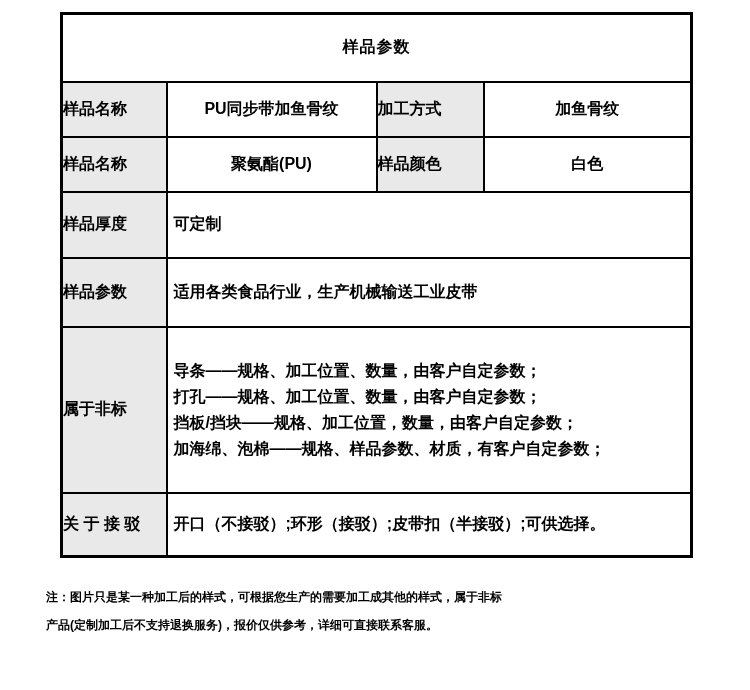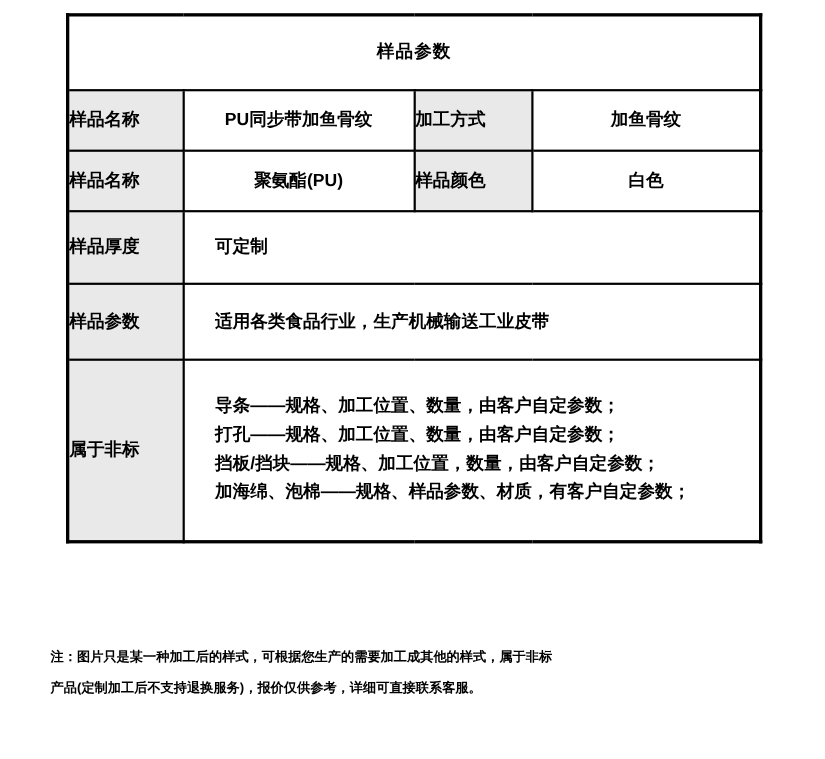--- a/index.html
+++ b/index.html
@@ -36,21 +36,21 @@
     height:68px;
     text-align:center;
     font-size:27px;
     letter-spacing:1px;
     background:var(--page-bg);
   }
   td.label{
     background:var(--label-bg);
   }
   td.val-center{ text-align:center; }
-  td.val-left{ text-align:left; padding-left:28px; padding-right:10px; }
+  td.val-left{ text-align:left; padding-left:6px; padding-right:10px; }
   tr.r-name td{ height:55px; }
   tr.r-material td{ height:55px; }
   tr.r-thickness td{ height:66px;margin-top:48px; }
   tr.r-application td{ height:69px; }
   tr.r-special td{ height:166px; }
   tr.r-splice td{ height:64px; }
   td.special-cell div{ line-height:26px; }
   .footer-note{
     position:absolute;
     left:46px;top:583px;
@@ -97,19 +97,23 @@
     </tr>
     <tr class="r-special">
       <td class="label">属于非标</td>
       <td class="val-left special-cell" colspan="3">
         <div>导条——规格、加工位置、数量，由客户自定参数；</div>
         <div>打孔——规格、加工位置、数量，由客户自定参数；</div>
         <div>挡板/挡块——规格、加工位置，数量，由客户自定参数；</div>
         <div>加海绵、泡棉——规格、样品参数、材质，有客户自定参数；</div>
       </td>
     </tr>
+    <tr class="r-splice">
+      <td class="label">关 于 接 驳</td>
+      <td class="val-left" colspan="3">开口（不接驳）;环形（接驳）;皮带扣（半接驳）;可供选择。</td>
+    </tr>
   </tbody>
 </table>
 
 <div class="footer-note">
   <div>注：图片只是某一种加工后的样式，可根据您生产的需要加工成其他的样式，属于非标</div>
   <div>产品(定制加工后不支持退换服务)，报价仅供参考，详细可直接联系客服。</div>
 </div>
 
 </body></html>

